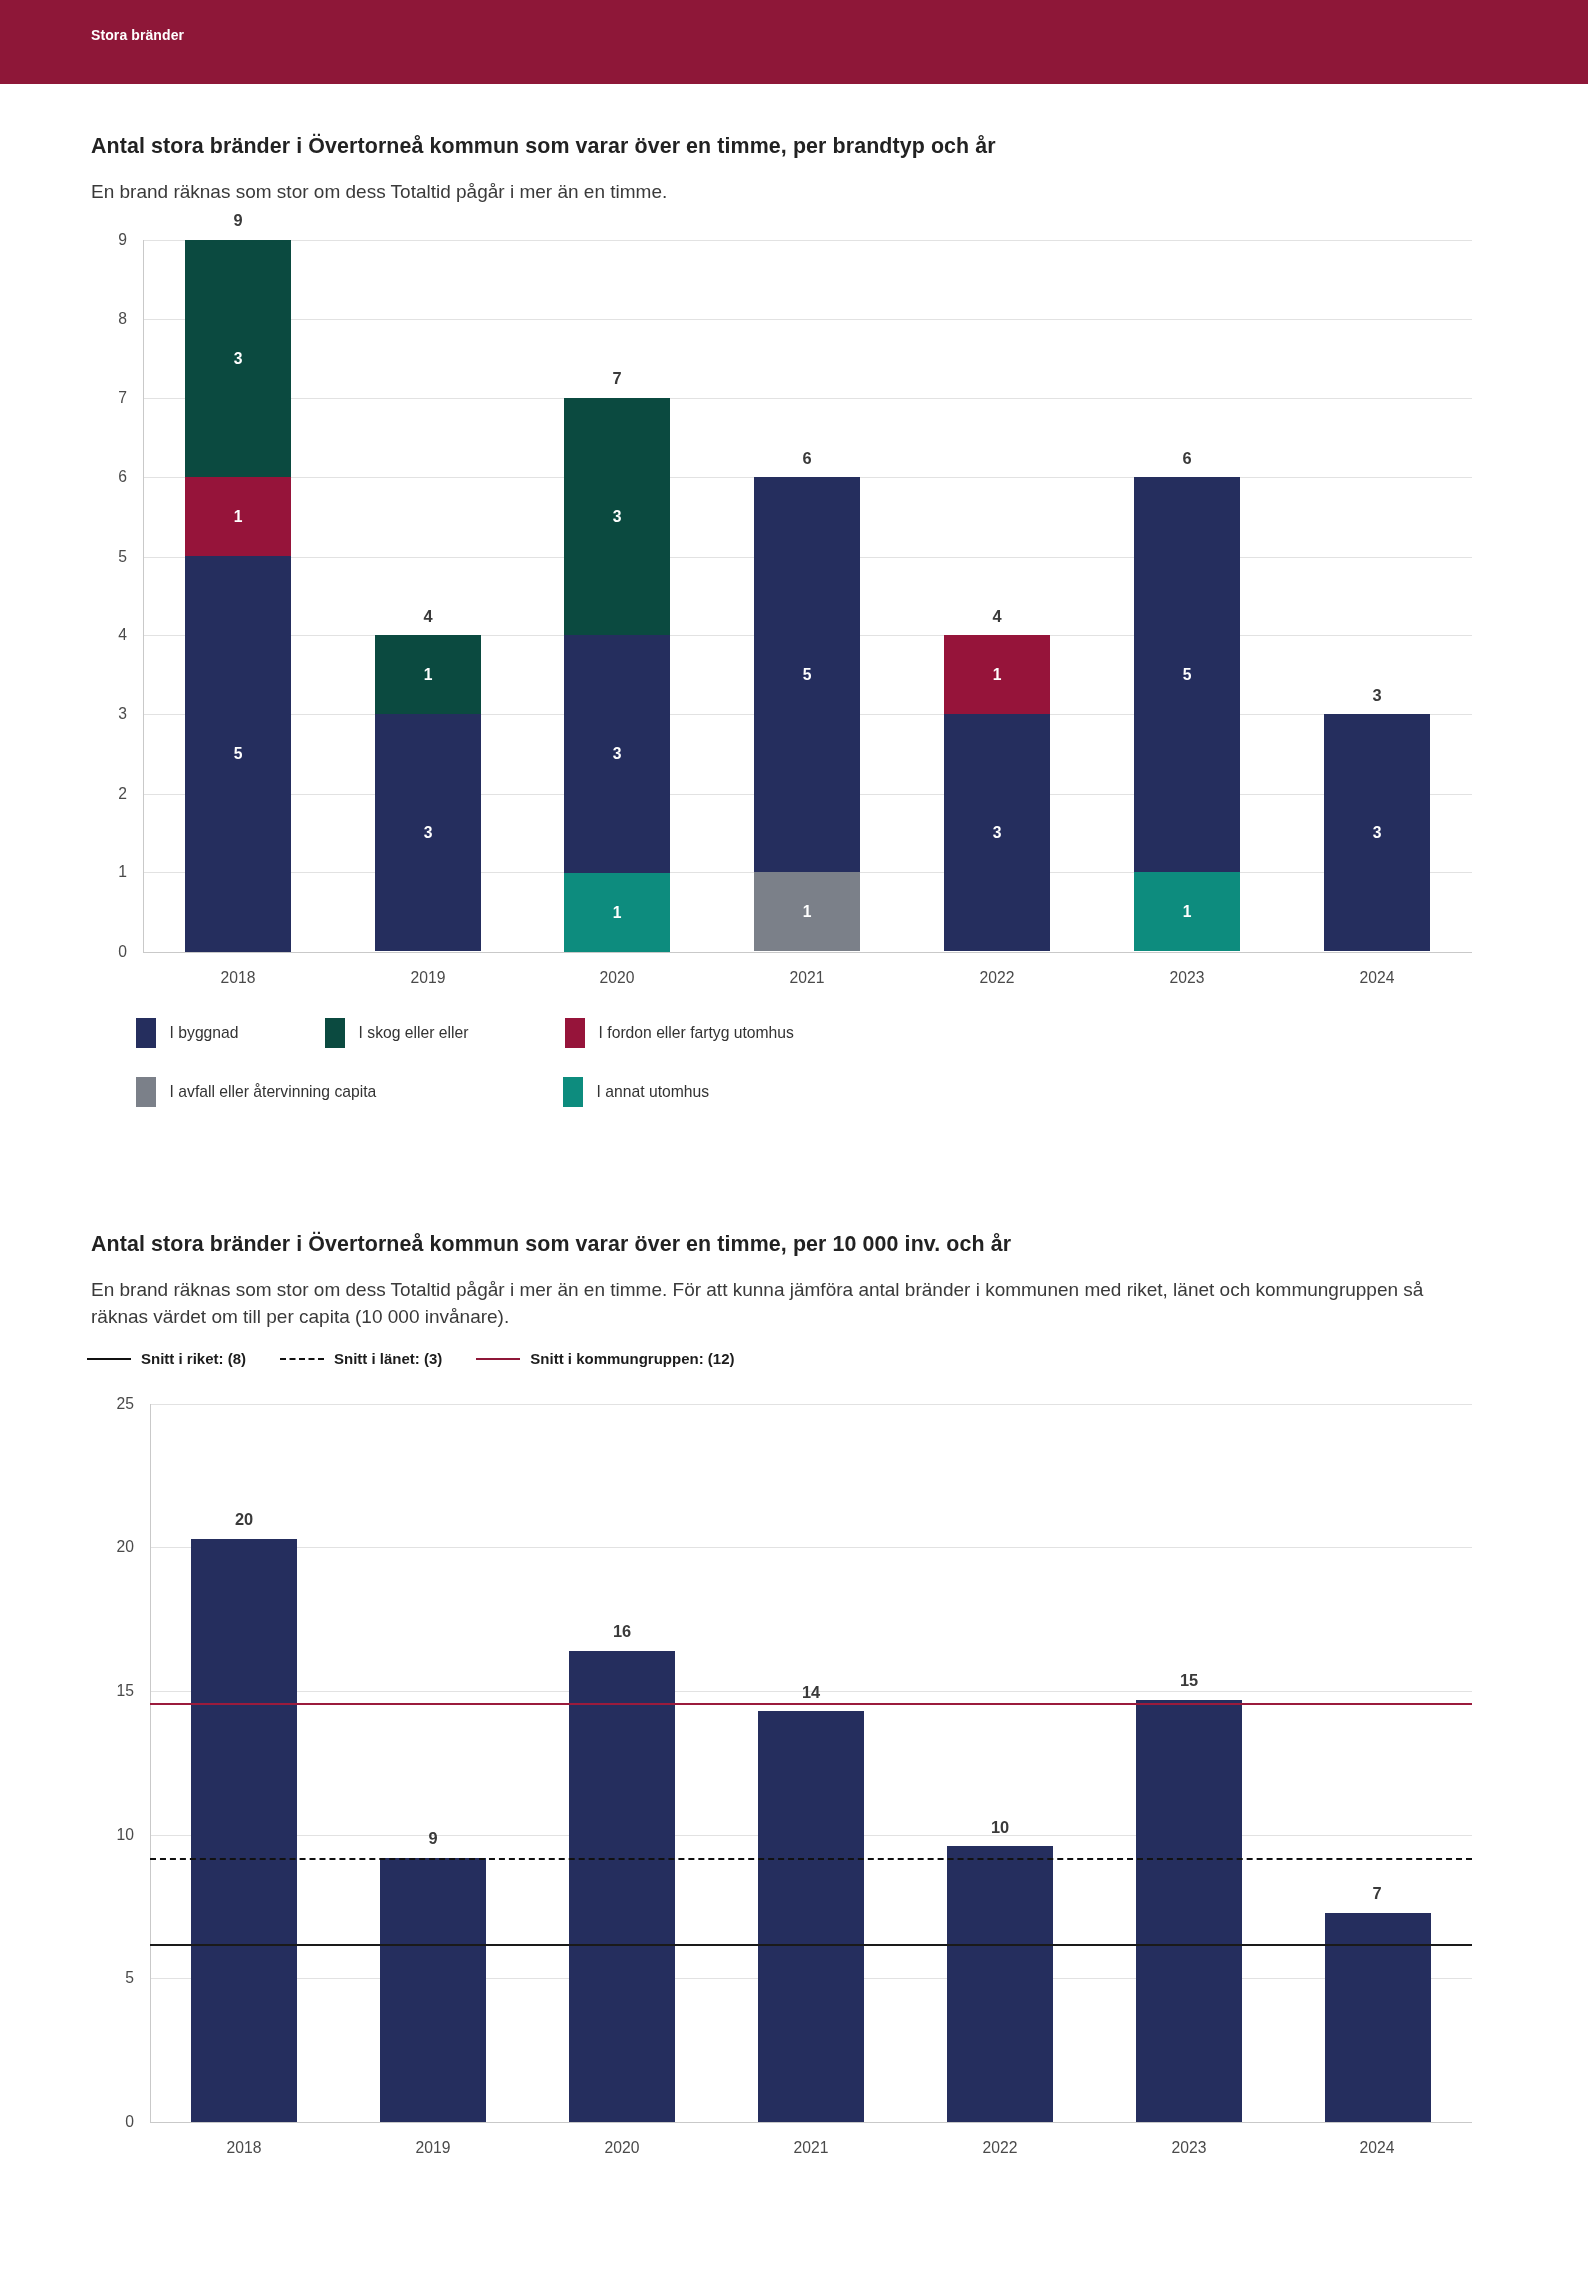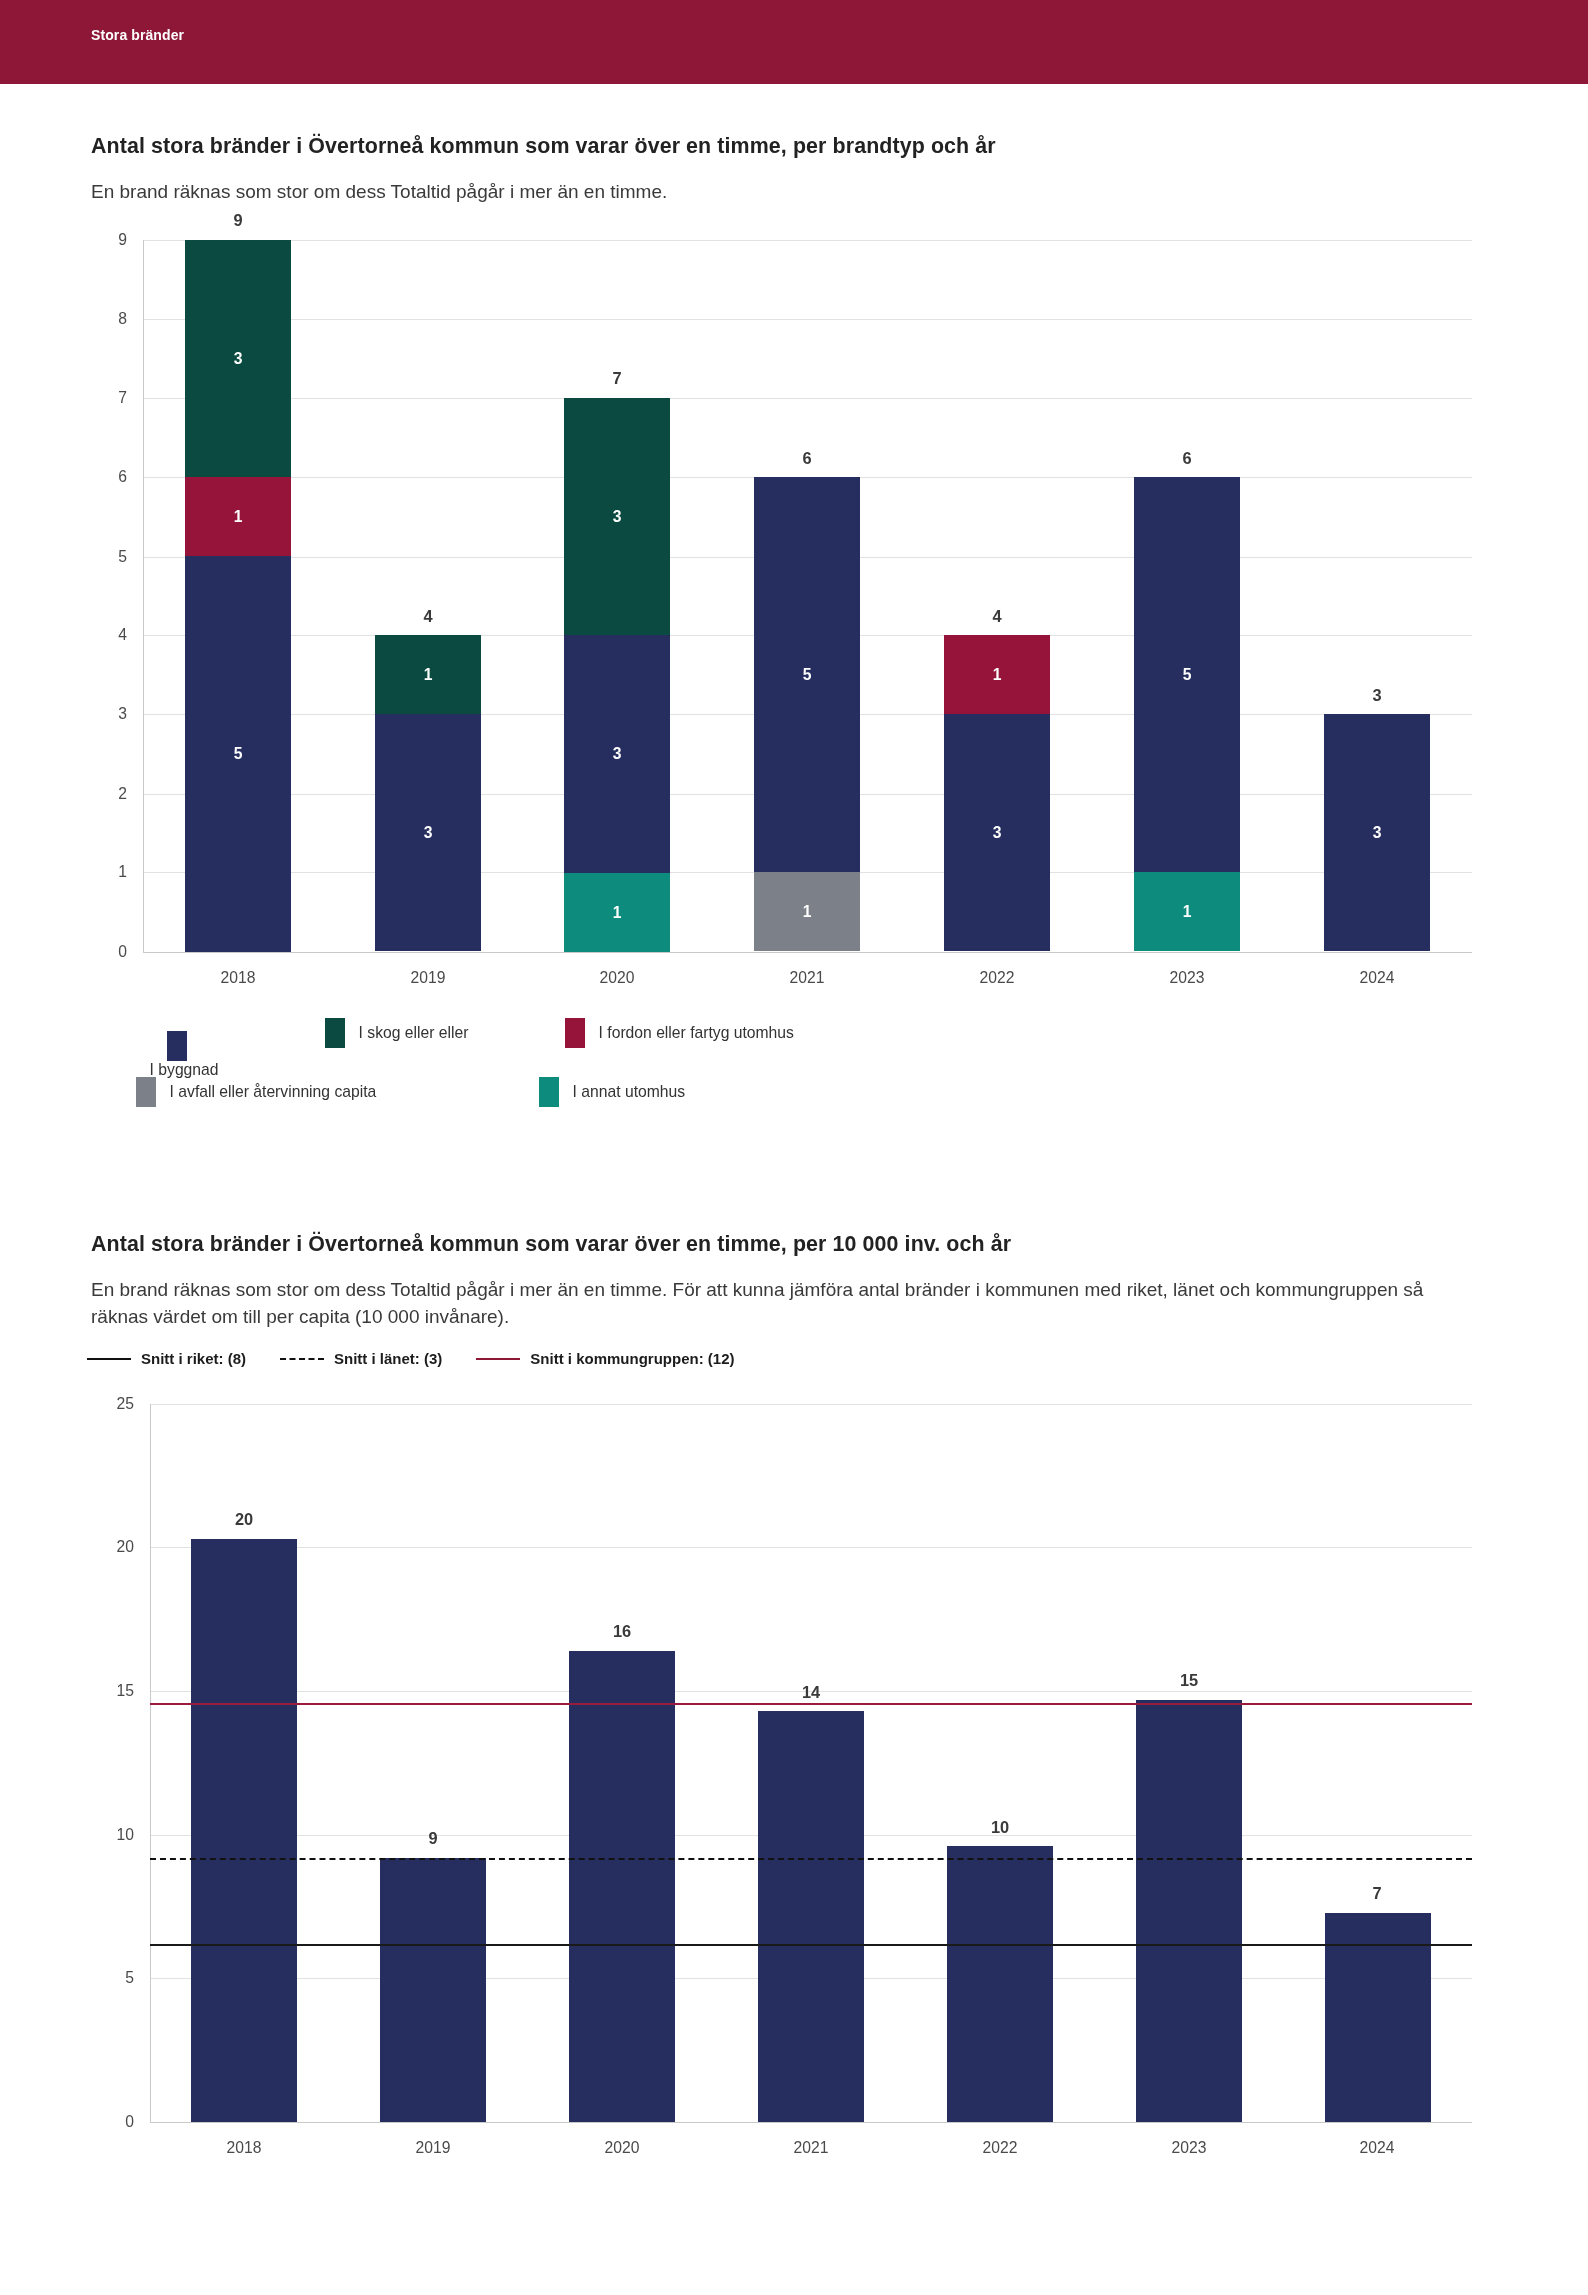--- a/index.html
+++ b/index.html
@@ -181,37 +181,37 @@
         <div class="bar" style="left:1324px;top:714px;width:106px;height:237px;">
           <div class="seg" style="top:0%;height:100%;background:#252E5E;">
             <span>3</span>
           </div>
         </div>
         <div class="total-lbl" style="left:1377px;top:686px;">3</div>
         <div class="xlabel" style="left:1377px;top:969px;">2024</div>
       </div>
 
     <div class="legend1" style="top:1018px;width:1357px;height:121px;" id="legend1">
-        <div class="lg-item" style="left:0px;top:13px;flex-direction:column;">
+        <div class="lg-item" style="left:0px;top:0px;">
           <div class="swatch" style="background:#252E5E;"></div>
           <div class="lg-text">I byggnad</div>
         </div>
         <div class="lg-item" style="left:189px;top:0px;">
           <div class="swatch" style="background:#0B4A40;"></div>
           <div class="lg-text">I skog eller eller</div>
         </div>
         <div class="lg-item" style="left:429px;top:0px;">
           <div class="swatch" style="background:#96143A;"></div>
           <div class="lg-text">I fordon eller fartyg utomhus</div>
         </div>
         <div class="lg-item" style="left:0px;top:59px;">
           <div class="swatch" style="background:#7B8089;"></div>
           <div class="lg-text">I avfall eller återvinning capita</div>
         </div>
-        <div class="lg-item" style="left:403px;top:59px;justify-content:flex-end;">
+        <div class="lg-item" style="left:427px;top:59px;justify-content:flex-end;">
           <div class="swatch" style="background:#0D8C7E;"></div>
           <div class="lg-text">I annat utomhus</div>
         </div>
       </div>
   </div>
 
   <div>
     <div class="chart-title" style="top:1232px;">Antal stora bränder i Övertorneå kommun som varar över en timme, per 10 000 inv. och år</div>
     <div class="chart-sub" style="top:1277px;">En brand räknas som stor om dess Totaltid pågår i mer än en timme. För att kunna jämföra antal bränder i kommunen med riket, länet och kommungruppen så räknas värdet om till per capita (10 000 invånare).</div>
 

